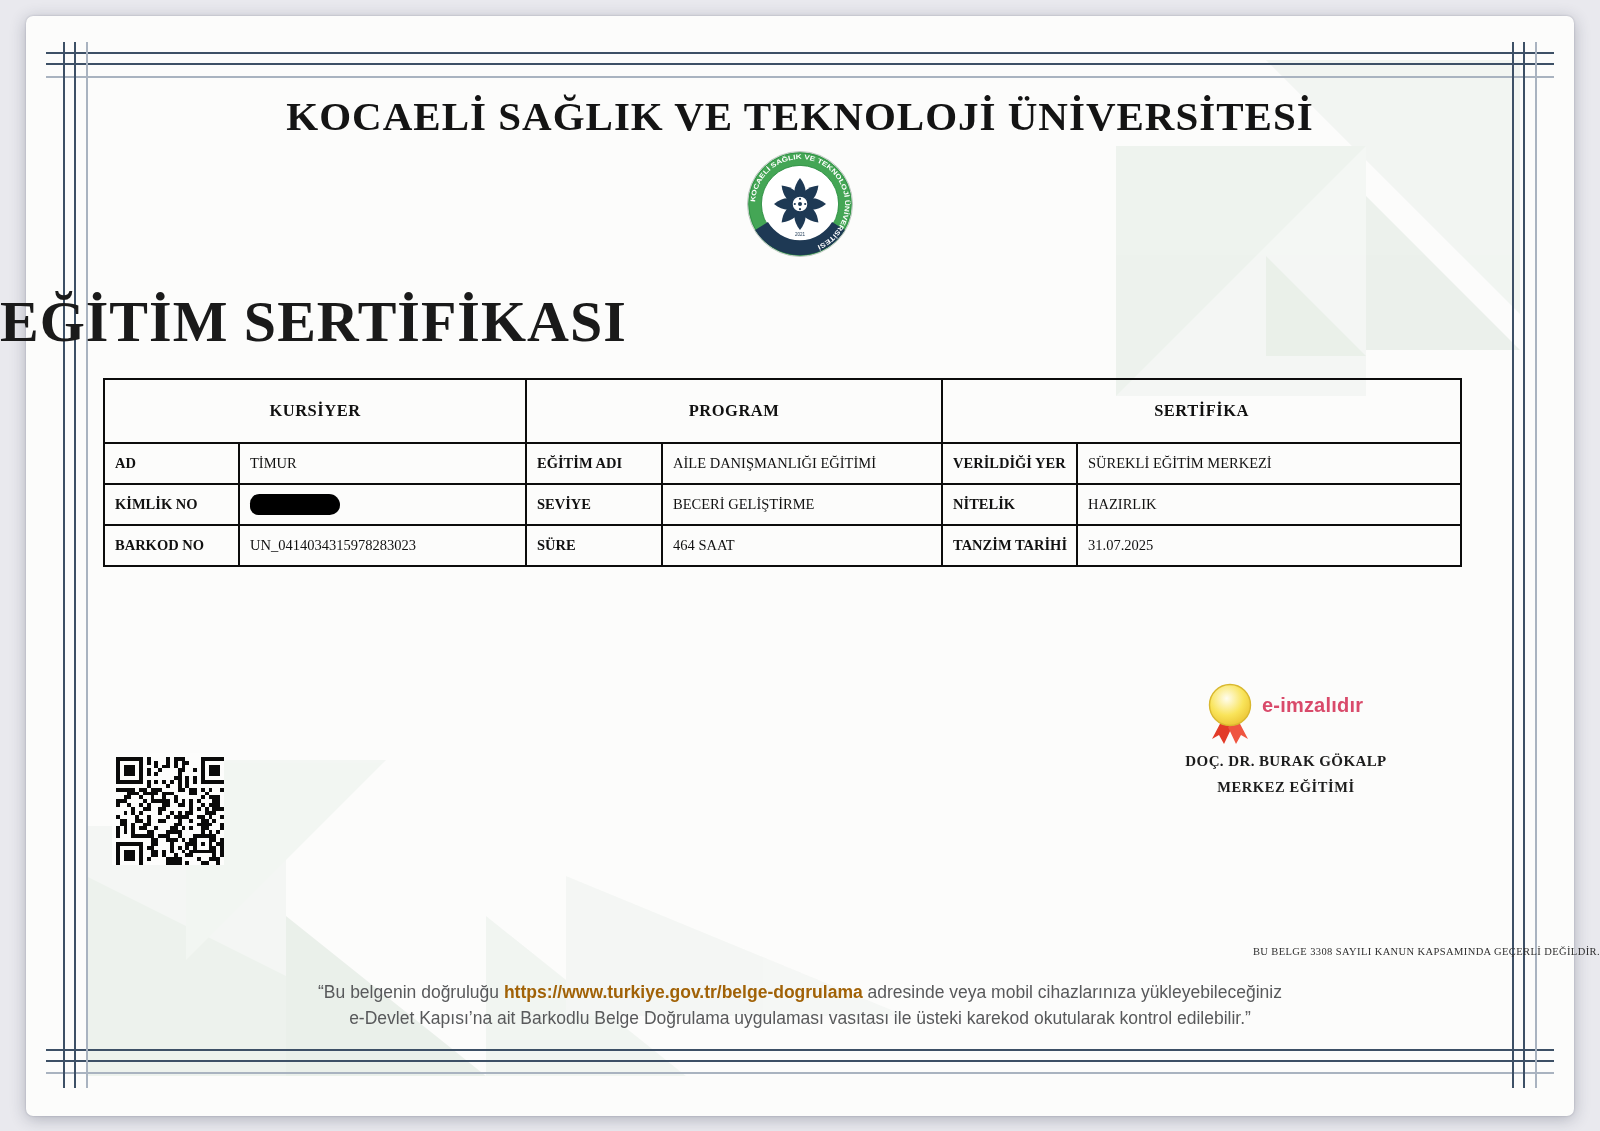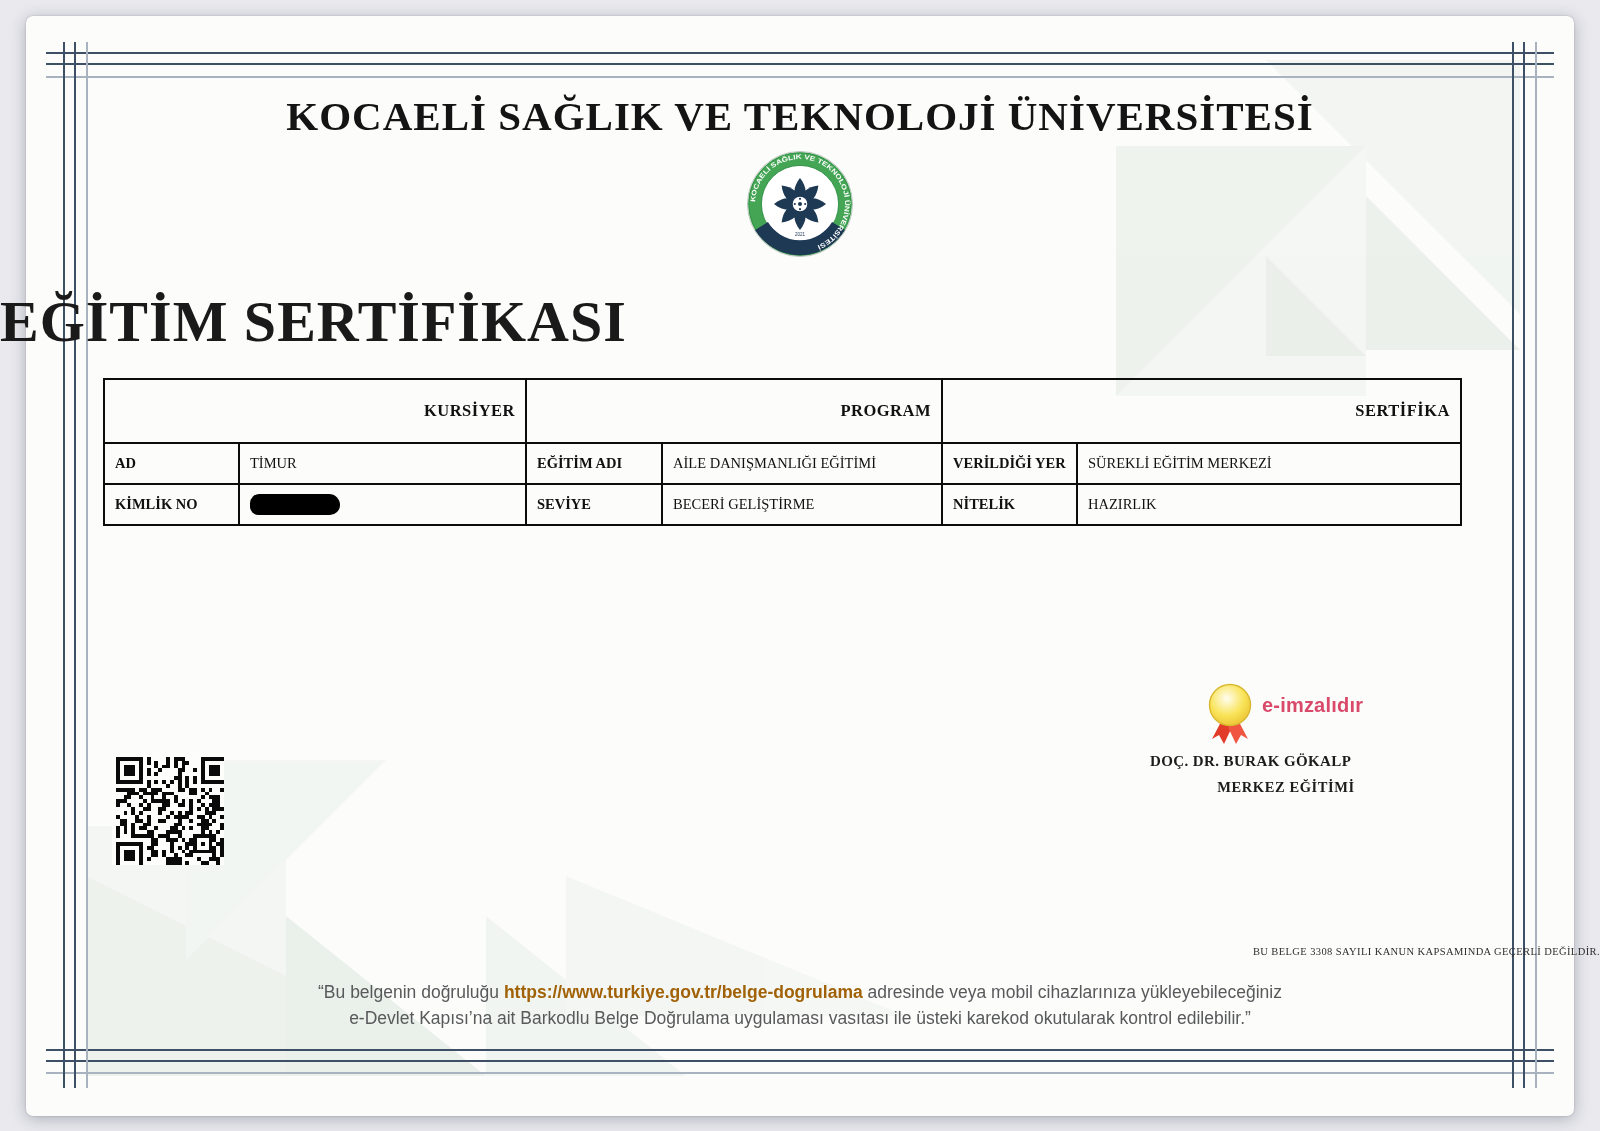--- a/index.html
+++ b/index.html
@@ -28,34 +28,34 @@
   .cert-title{
     position:absolute;left:0;right:0;top:288px;text-align:left;
     font-size:58px;font-weight:700;letter-spacing:1px;color:#1a1a1a;
   }
   
   table.cert{
     position:absolute;left:103px;top:378px;width:1357px;
     border-collapse:collapse;table-layout:fixed;background:transparent;
   }
   table.cert th, table.cert td{border:2px solid #0c0c0c;padding:0 10px;overflow:hidden;white-space:nowrap}
-  table.cert th{height:62px;font-size:16.5px;letter-spacing:.5px;text-align:right;font-weight:700}
+  table.cert th{height:62px;font-size:16.5px;letter-spacing:.5px;text-align:center;font-weight:700}
   table.cert td{height:39px;font-size:14.5px;vertical-align:middle}
   td.lab{font-weight:700}
   td.val{border-left-width:1px !important;padding-left:13px;font-weight:400}
   .redact{display:inline-block;width:90px;height:21px;background:#000;border-radius:11px 13px 12px 10px;vertical-align:middle}
   
   .qr{position:absolute;left:112px;top:753px;background:#fdfdfc}
   
   .medal{position:absolute;left:1206px;top:682px}
   .esign{
     position:absolute;left:1262px;top:694px;font-family:"Liberation Sans",sans-serif;
     font-size:20px;font-weight:700;color:#d94a6a;letter-spacing:.2px;
   }
-  .sig-name{position:absolute;left:1150px;width:272px;top:753px;font-size:15px;font-weight:700;letter-spacing:.4px;color:#1c1c1c}
+  .sig-name{position:absolute;left:1150px;width:272px;top:753px;text-align:center;font-size:15px;font-weight:700;letter-spacing:.4px;color:#1c1c1c}
   .sig-title{position:absolute;left:1150px;width:272px;top:779px;text-align:center;font-size:14.5px;font-weight:700;letter-spacing:.6px;color:#1c1c1c}
   
   .validity{
     position:absolute;left:0;right:0;top:946px;text-align:right;
     font-size:10.5px;letter-spacing:.4px;color:#2e2e2e;
   }
   .verify{
     position:absolute;left:280px;width:1040px;top:979px;text-align:center;
     font-family:"Liberation Sans",sans-serif;font-size:17.5px;line-height:26px;color:#58595b;
   }
@@ -153,20 +153,28 @@
     <td class="lab">VERİLDİĞİ YER</td>
     <td class="val">SÜREKLİ EĞİTİM MERKEZİ</td>
   </tr>
   <tr>
     <td class="lab">KİMLİK NO</td>
     <td class="val"><span class="redact"></span></td>
     <td class="lab">SEVİYE</td>
     <td class="val">BECERİ GELİŞTİRME</td>
     <td class="lab">NİTELİK</td>
     <td class="val">HAZIRLIK</td>
+  </tr>
+  <tr>
+    <td class="lab">BARKOD NO</td>
+    <td class="val">UN_0414034315978283023</td>
+    <td class="lab">SÜRE</td>
+    <td class="val">464 SAAT</td>
+    <td class="lab">TANZİM TARİHİ</td>
+    <td class="val">31.07.2025</td>
   </tr>
 </tbody>
   </table>
 
 <svg class="qr" id="qr" width="112" height="112" viewBox="0 0 116 116" shape-rendering="crispEdges">
     <rect x="0" y="0" width="116" height="116" fill="#fdfdfc"></rect>
     <rect x="4" y="4" width="4" height="4" fill="#0a0a0a"></rect>
     <rect x="8" y="4" width="4" height="4" fill="#0a0a0a"></rect>
     <rect x="12" y="4" width="4" height="4" fill="#0a0a0a"></rect>
     <rect x="16" y="4" width="4" height="4" fill="#0a0a0a"></rect>

